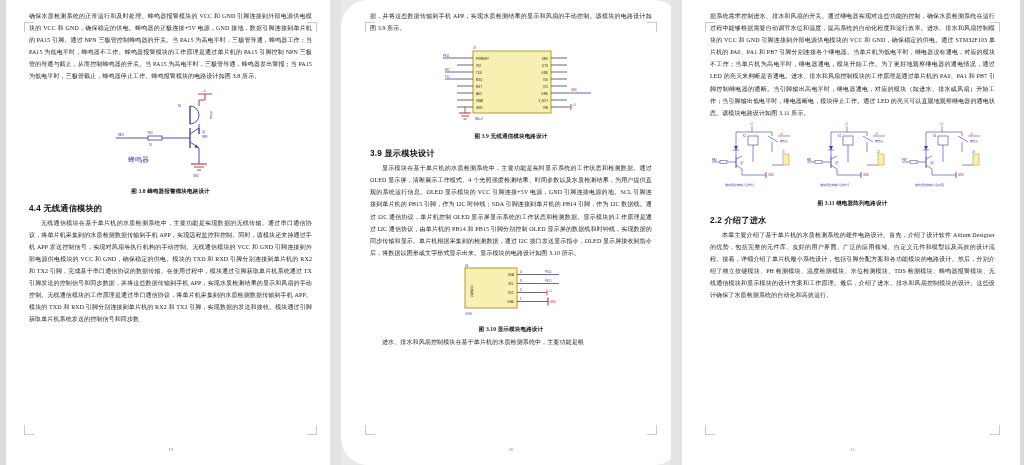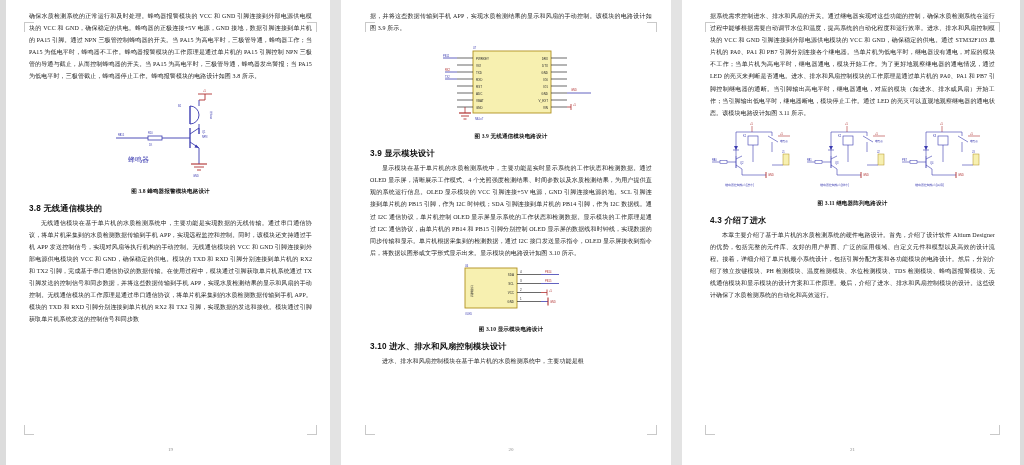--- a/index.html
+++ b/index.html
@@ -19,21 +19,21 @@
   }
   .page {
     position: relative;
     width: 341px;
     height: 465px;
     background: #ffffff;
     flex: 0 0 auto;
     overflow: hidden;
     box-shadow: 0 0 0 0 rgba(0,0,0,0);
   }
-  .page.mid { width: 340px; }
+  .page.mid { width: 340px; border-radius: 27px; }
   .page.right { width: 343px; }
   .page-sep {
     position: absolute;
     top: 0; bottom: 0;
     width: 11px;
     background: #e3e3e3;
     z-index: 5;
   }
   .page-sep.a { left: 330px; }
   .page-sep.b { left: 671px; }
@@ -149,21 +149,21 @@
           <line x1="108" y1="81" x2="118" y2="81" stroke="#b03030" stroke-width="0.9"></line>
           <line x1="111" y1="84" x2="115" y2="84" stroke="#b03030" stroke-width="0.9"></line>
           <text x="107" y="91" class="mini">GND</text>
 
           <text x="42" y="76" fill="#3a3ab0" font-size="7" font-family="'Liberation Sans',sans-serif">蜂鸣器</text>
         </svg>
         <div class="figcap">图 3.8  蜂鸣器报警模块电路设计</div>
       </div>
 
       <h2 class="sec">
-        <span>3.8</span>
+        <span>4.4</span>
         <span>无线通信模块的</span>
       </h2>
       <p class="body ind">无线通信模块在基于单片机的水质检测系统中，主要功能是实现数据的无线传输。通过串口通信协议，将单片机采集到的水质检测数据传输到手机 APP，实现远程监控和控制。同时，该模块还支持通过手机 APP 发送控制信号，实现对风扇等执行机构的手动控制。无线通信模块的 VCC 和 GND 引脚连接到外部电源供电模块的 VCC 和 GND，确保稳定的供电。模块的 TXD 和 RXD 引脚分别连接到单片机的 RX2 和 TX2 引脚，完成基于串口通信协议的数据传输。在使用过程中，模块通过引脚获取单片机系统通过 TX 引脚发送的控制信号和同步数据，并将这些数据传输到手机 APP，实现水质检测结果的显示和风扇的手动控制。无线通信模块的工作原理是通过串口通信协议，将单片机采集到的水质检测数据传输到手机 APP。模块的 TXD 和 RXD 引脚分别连接到单片机的 RX2 和 TX2 引脚，实现数据的发送和接收。模块通过引脚获取单片机系统发送的控制信号和同步数</p>
     </div>
     <div class="pagenum">19</div>
   </div>
 
   <div class="page-sep a"></div>
 
   <div class="page mid">
@@ -283,24 +283,20 @@
           <line x1="120" y1="30.5" x2="126" y2="30.5" stroke="#b03030" stroke-width="0.8"></line>
           <line x1="126" y1="27.5" x2="126" y2="33.5" stroke="#b03030" stroke-width="0.8"></line>
           <text x="128" y="30" class="mini-r">+5</text>
           <line x1="120" y1="39.5" x2="127" y2="39.5" stroke="#3a3ab0" stroke-width="0.8"></line>
           <line x1="127" y1="35.5" x2="127" y2="43.5" stroke="#b03030" stroke-width="1.1"></line>
           <text x="129" y="41" class="mini-r">GND</text>
         </svg>
         <div class="figcap">图 3.10  显示模块电路设计</div>
       </div>
 
-      <h2 class="sec">
-        <span>3.10</span>
-        <span>进水、排水和风扇控制模块设计</span>
-      </h2>
       <p class="body ind">进水、排水和风扇控制模块在基于单片机的水质检测系统中，主要功能是根</p>
     </div>
     <div class="pagenum">20</div>
   </div>
 
   <div class="page-sep b"></div>
 
   <div class="page right">
     <div class="crop tl"></div>
     <div class="crop tr"></div>
@@ -418,21 +414,21 @@
               <line x1="62" y1="43" x2="73" y2="43" stroke="#3a3ab0" stroke-width="0.6"></line>
               <text x="72" y="30.5" class="mini" font-size="1.7">J3</text>
               <text x="15" y="64" fill="#3a3ab0" font-size="3" font-family="'Liberation Sans',sans-serif">继电器控制输出(风扇)</text>
             </g>
           </g>
         </svg>
         <div class="figcap">图 3.11  继电器阵列电路设计</div>
       </div>
 
       <h2 class="sec">
-        <span>4.3</span>
+        <span>2.2</span>
         <span>介绍了进水</span>
       </h2>
       <p class="body ind">本章主要介绍了基于单片机的水质检测系统的硬件电路设计。首先，介绍了设计软件 Altium Designer 的优势，包括完整的元件库、友好的用户界面、广泛的应用领域、自定义元件和模型以及高效的设计流程。接着，详细介绍了单片机最小系统设计，包括引脚分配方案和各功能模块的电路设计。然后，分别介绍了独立按键模块、PH 检测模块、温度检测模块、水位检测模块、TDS 检测模块、蜂鸣器报警模块、无线通信模块和显示模块的设计方案和工作原理。最后，介绍了进水、排水和风扇控制模块的设计。这些设计确保了水质检测系统的自动化和高效运行。</p>
     </div>
     <div class="pagenum">21</div>
   </div>
 
   <div class="right-rail"></div>
 </div>
 

